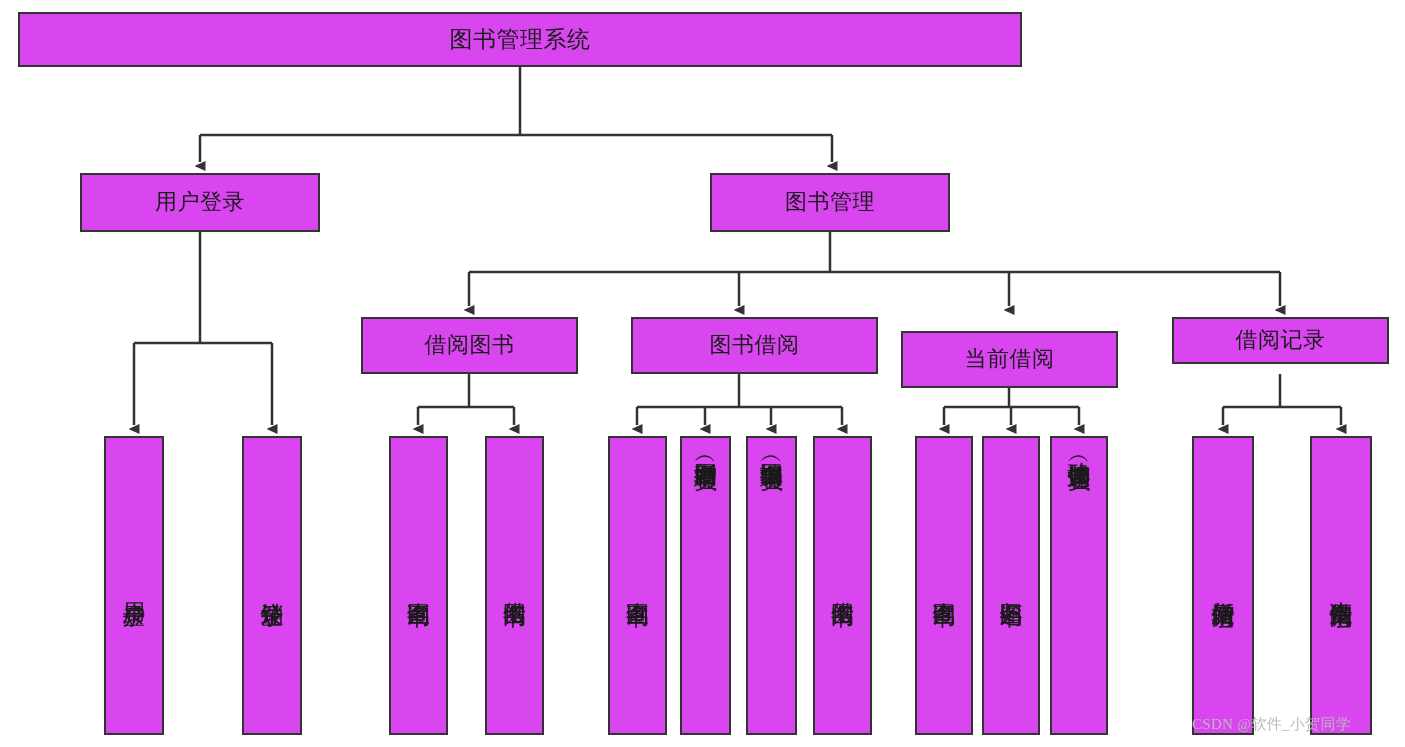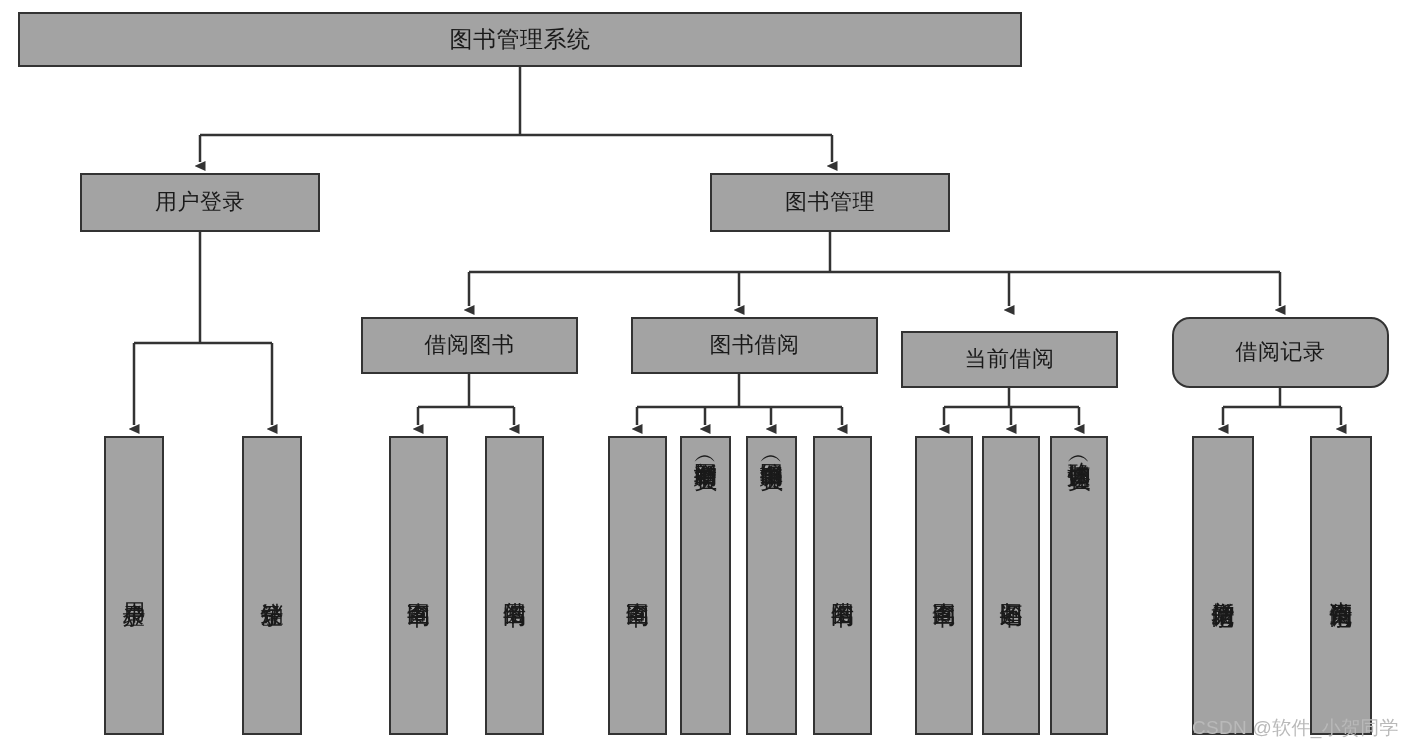--- a/index.html
+++ b/index.html
@@ -23,21 +23,21 @@
     left: 0;
     top: 0;
     width: 1405px;
     height: 747px;
     pointer-events: none;
   }
   .node {
     position: absolute;
     box-sizing: border-box;
     border: 2px solid #333333;
-    background: #a3a3a3;
+    background: #d946ef;
     display: flex;
     align-items: center;
     justify-content: center;
     color: #1a1a1a;
   }
   .node-h {
     font-size: 22px;
     line-height: 1.2;
     letter-spacing: 0.5px;
     white-space: nowrap;
@@ -59,23 +59,24 @@
     white-space: nowrap;
     display: block;
   }
   .node-v.center-text {
     align-items: center;
     padding-top: 0;
   }
   .watermark {
     position: absolute;
     color: #b9b9b9;
-    font-size: 19px;
+    font-size: 15px;
     white-space: nowrap;
     letter-spacing: 0.3px;
+    font-family: Liberation Serif, serif;
   }
 </style>
 </head>
 <body>
 
 <div id="canvas">
 
   <svg class="connectors" viewBox="0 0 1405 747" xmlns="http://www.w3.org/2000/svg">
     <defs>
       <marker id="arrow" markerWidth="10" markerHeight="11" refX="1" refY="5.5" orient="auto" markerUnits="userSpaceOnUse">
@@ -127,21 +128,21 @@
   </svg>
 
   <div class="node node-h node-root" id="n-root" style="left: 18px; top: 12px; width: 1004px; height: 55px;">图书管理系统</div>
 
   <div class="node node-h" id="n-l2-0" style="left: 80px; top: 173px; width: 240px; height: 59px;">用户登录</div>
   <div class="node node-h" id="n-l2-1" style="left: 710px; top: 173px; width: 240px; height: 59px;">图书管理</div>
 
   <div class="node node-h" id="n-l3-0" style="left: 361px; top: 317px; width: 217px; height: 57px;">借阅图书</div>
   <div class="node node-h" id="n-l3-1" style="left: 631px; top: 317px; width: 247px; height: 57px;">图书借阅</div>
   <div class="node node-h" id="n-l3-2" style="left: 901px; top: 331px; width: 217px; height: 57px;">当前借阅</div>
-  <div class="node node-h" id="n-l3-3" style="left: 1172px; top: 317px; width: 217px; height: 71px; border-radius: 18px;">借阅记录</div>
+  <div class="node node-h" id="n-l3-3" style="left: 1172px; top: 317px; width: 217px; height: 47px;">借阅记录</div>
 
   <div class="node node-v center-text" id="n-leaf-0" style="left: 104px; top: 436px; width: 60px; height: 299px;">
     <span class="vtext">用户登录</span>
   </div>
   <div class="node node-v center-text" id="n-leaf-1" style="left: 242px; top: 436px; width: 60px; height: 299px;">
     <span class="vtext">注销登录</span>
   </div>
   <div class="node node-v center-text" id="n-leaf-2" style="left: 389px; top: 436px; width: 59px; height: 299px;">
     <span class="vtext">查询图书</span>
   </div>

